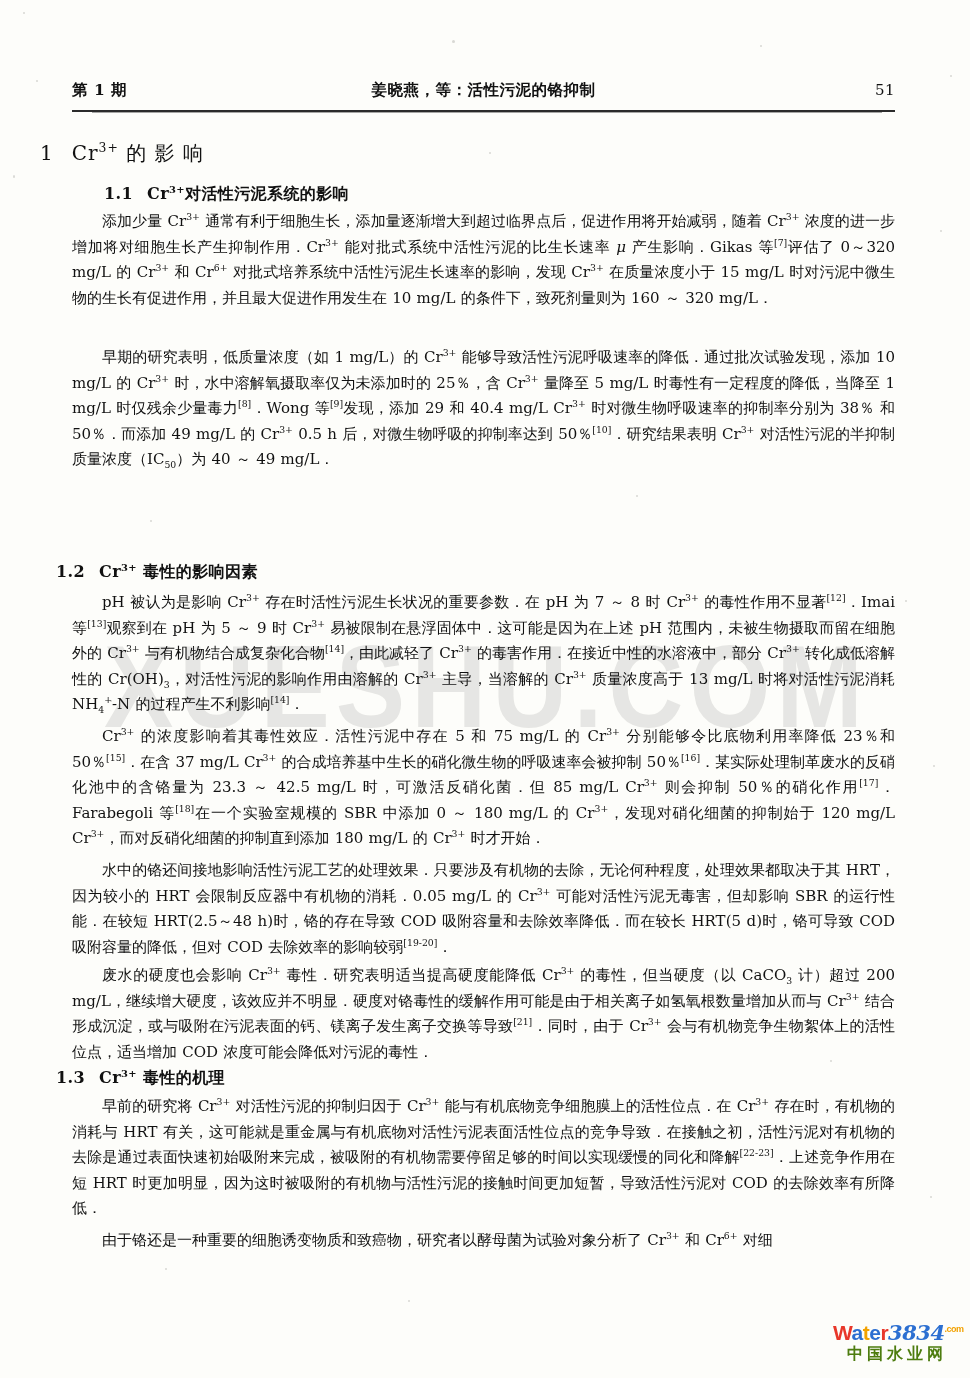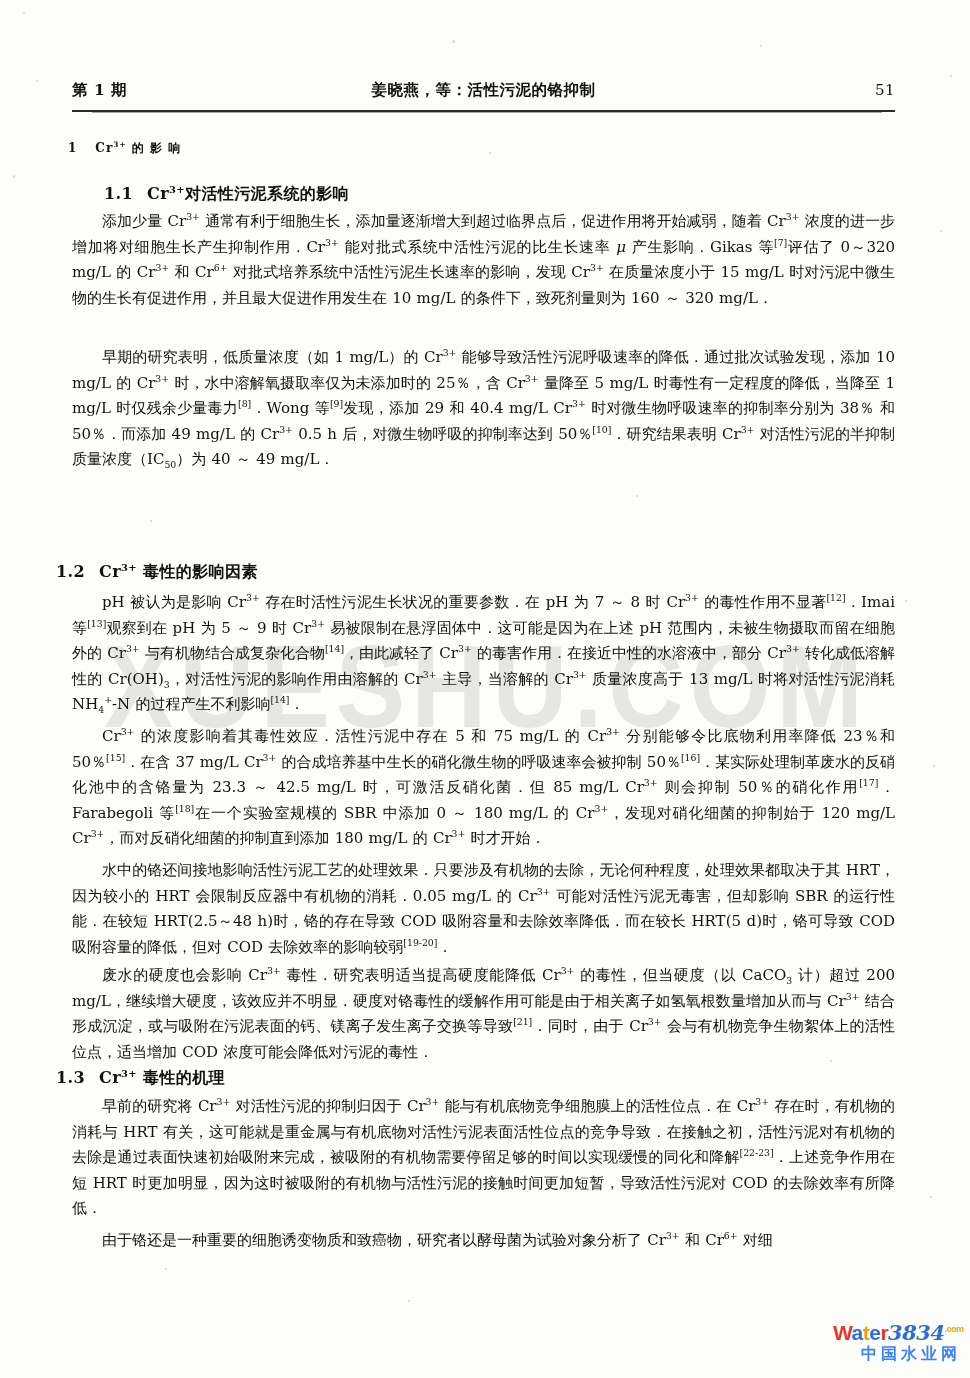--- a/index.html
+++ b/index.html
@@ -59,23 +59,23 @@
     content: "";
     position: absolute;
     left: 20px; top: 2px;
     width: 790px; height: 1px;
     background: rgba(60,60,60,.45);
   }
 
   
   .h1 {
     position: absolute;
-    left: 68px;
-    font-size: 12px;
-    font-weight: bold;
+    left: 40px;
+    font-size: 20px;
+    font-weight: normal;
     letter-spacing: 1px;
   }
   .h1 .num { margin-right: 18px; }
   .h2 {
     position: absolute;
     left: 56px;
     font-size: 16px;
     font-weight: bold;
     letter-spacing: .4px;
   }
@@ -149,23 +149,22 @@
     font-size: 9px;
     font-weight: bold;
     color: #f2a100;
     vertical-align: super;
   }
   .logo-cn {
     margin-top: 3px;
     font-family: "Liberation Sans", sans-serif;
     font-size: 16px;
     font-weight: bold;
-    color: #3b82f6;
+    color: #4d7c0f;
     letter-spacing: 4px;
-    text-align: right;
   }
 </style>
 </head>
 <body>
 
 <div class="page">
 
   <div class="speckle" style="left:23px;top:12px;width:2px;height:2px;"></div>
   <div class="speckle" style="left:36px;top:80px;width:2px;height:2px;"></div>
   <div class="speckle" style="left:13px;top:175px;width:2px;height:3px;"></div>

